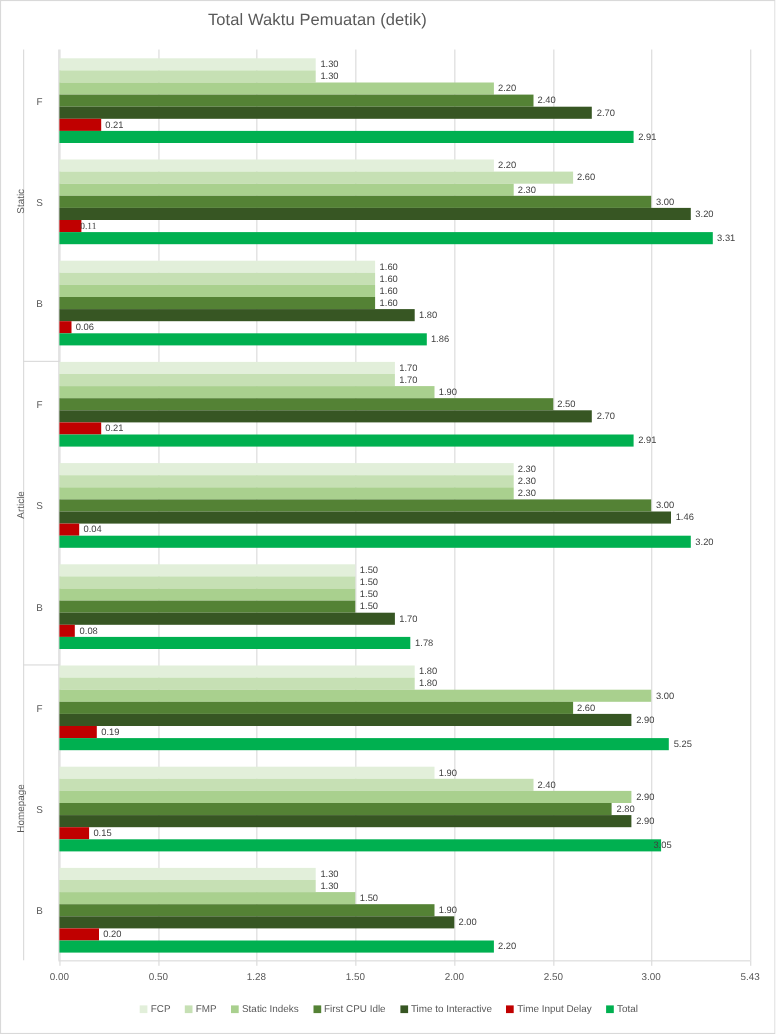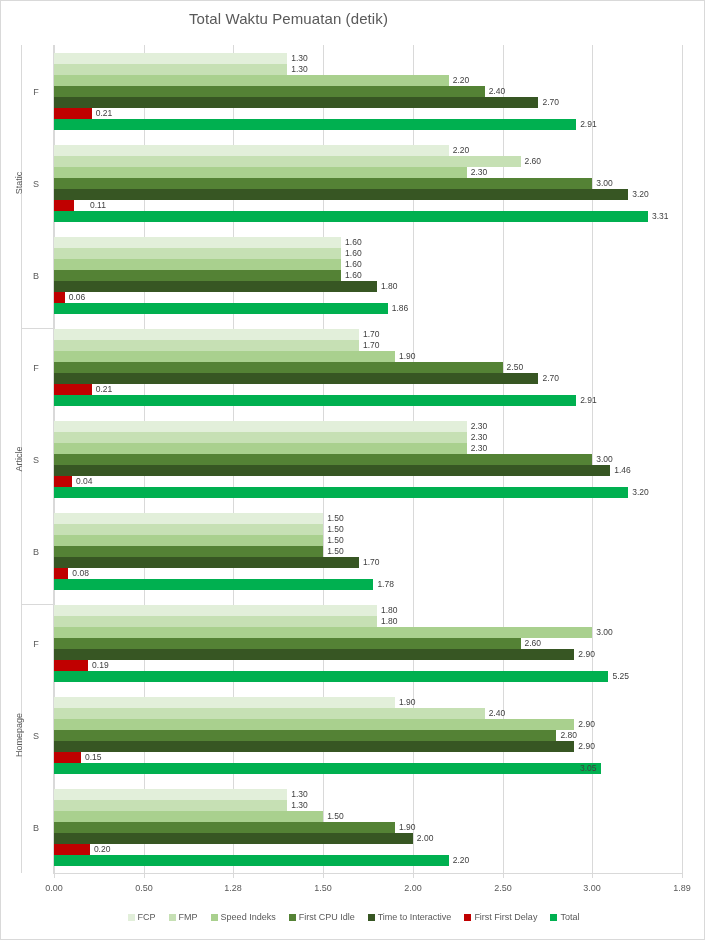--- a/index.html
+++ b/index.html
@@ -198,21 +198,21 @@
       <div class="bar-label" style="top: 100px; left: 398.743px;">2.20</div>
       <div class="bar" style="top: 111px; width: 466.514px; background: rgb(198, 224, 180);"></div>
       <div class="bar-label" style="top: 111px; left: 470.514px;">2.60</div>
       <div class="bar" style="top: 122px; width: 412.686px; background: rgb(169, 208, 142);"></div>
       <div class="bar-label" style="top: 122px; left: 416.686px;">2.30</div>
       <div class="bar" style="top: 133px; width: 538.286px; background: rgb(84, 130, 53);"></div>
       <div class="bar-label" style="top: 133px; left: 542.286px;">3.00</div>
       <div class="bar" style="top: 144px; width: 574.171px; background: rgb(55, 86, 35);"></div>
       <div class="bar-label" style="top: 144px; left: 578.171px;">3.20</div>
       <div class="bar" style="top: 155px; width: 19.7371px; background: rgb(192, 0, 0);"></div>
-      <div class="bar-label" style="top: 155px; left: 36px;">0.11</div>
+      <div class="bar-label" style="top: 155px; left: 19px; font-family: Liberation Serif, serif;">0.11</div>
       <div class="bar" style="top: 166px; width: 593.909px; background: rgb(0, 176, 80);"></div>
       <div class="bar-label" style="top: 166px; left: 597.909px;">3.31</div>
       <div class="bar" style="top: 192px; width: 287.086px; background: rgb(226, 239, 218);"></div>
       <div class="bar-label" style="top: 192px; left: 291.086px;">1.60</div>
       <div class="bar" style="top: 203px; width: 287.086px; background: rgb(198, 224, 180);"></div>
       <div class="bar-label" style="top: 203px; left: 291.086px;">1.60</div>
       <div class="bar" style="top: 214px; width: 287.086px; background: rgb(169, 208, 142);"></div>
       <div class="bar-label" style="top: 214px; left: 291.086px;">1.60</div>
       <div class="bar" style="top: 225px; width: 287.086px; background: rgb(84, 130, 53);"></div>
       <div class="bar-label" style="top: 225px; left: 291.086px;">1.60</div>
@@ -284,21 +284,21 @@
       <div class="bar-label" style="top: 663px; left: 434.629px;">2.40</div>
       <div class="bar" style="top: 674px; width: 520.343px; background: rgb(169, 208, 142);"></div>
       <div class="bar-label" style="top: 674px; left: 524.343px;">2.90</div>
       <div class="bar" style="top: 685px; width: 502.4px; background: rgb(84, 130, 53);"></div>
       <div class="bar-label" style="top: 685px; left: 506.4px;">2.80</div>
       <div class="bar" style="top: 696px; width: 520.343px; background: rgb(55, 86, 35);"></div>
       <div class="bar-label" style="top: 696px; left: 524.343px;">2.90</div>
       <div class="bar" style="top: 707px; width: 26.9143px; background: rgb(192, 0, 0);"></div>
       <div class="bar-label" style="top: 707px; left: 30.9143px;">0.15</div>
       <div class="bar" style="top: 718px; width: 547.257px; background: rgb(0, 176, 80);"></div>
-      <div class="bar-label" style="top: 718px; left: 526px;">3.05</div>
+      <div class="bar-label" style="top: 718px; left: 540px;">3.05</div>
       <div class="bar" style="top: 744px; width: 233.257px; background: rgb(226, 239, 218);"></div>
       <div class="bar-label" style="top: 744px; left: 237.257px;">1.30</div>
       <div class="bar" style="top: 755px; width: 233.257px; background: rgb(198, 224, 180);"></div>
       <div class="bar-label" style="top: 755px; left: 237.257px;">1.30</div>
       <div class="bar" style="top: 766px; width: 269.143px; background: rgb(169, 208, 142);"></div>
       <div class="bar-label" style="top: 766px; left: 273.143px;">1.50</div>
       <div class="bar" style="top: 777px; width: 340.914px; background: rgb(84, 130, 53);"></div>
       <div class="bar-label" style="top: 777px; left: 344.914px;">1.90</div>
       <div class="bar" style="top: 788px; width: 358.857px; background: rgb(55, 86, 35);"></div>
       <div class="bar-label" style="top: 788px; left: 362.857px;">2.00</div>
@@ -335,47 +335,47 @@
       <div class="xtick-label" style="left: 212px;">1.28</div>
       <div class="xtick-mark" style="left: 322px;"></div>
       <div class="xtick-label" style="left: 302px;">1.50</div>
       <div class="xtick-mark" style="left: 412px;"></div>
       <div class="xtick-label" style="left: 392px;">2.00</div>
       <div class="xtick-mark" style="left: 502px;"></div>
       <div class="xtick-label" style="left: 482px;">2.50</div>
       <div class="xtick-mark" style="left: 591px;"></div>
       <div class="xtick-label" style="left: 571px;">3.00</div>
       <div class="xtick-mark" style="left: 681px;"></div>
-      <div class="xtick-label" style="left: 661px;">1.89</div>
+      <div class="xtick-label" style="left: 661px;">5.43</div>
     </div>
 
   <div class="legend" id="legend">
       <div class="legend-item">
         <span class="legend-swatch" style="background: rgb(226, 239, 218);"></span>
         <span class="legend-text">FCP</span>
       </div>
       <div class="legend-item">
         <span class="legend-swatch" style="background: rgb(198, 224, 180);"></span>
         <span class="legend-text">FMP</span>
       </div>
       <div class="legend-item">
         <span class="legend-swatch" style="background: rgb(169, 208, 142);"></span>
-        <span class="legend-text">Speed Indeks</span>
+        <span class="legend-text">Static Indeks</span>
       </div>
       <div class="legend-item">
         <span class="legend-swatch" style="background: rgb(84, 130, 53);"></span>
         <span class="legend-text">First CPU Idle</span>
       </div>
       <div class="legend-item">
         <span class="legend-swatch" style="background: rgb(55, 86, 35);"></span>
         <span class="legend-text">Time to Interactive</span>
       </div>
       <div class="legend-item">
         <span class="legend-swatch" style="background: rgb(192, 0, 0);"></span>
-        <span class="legend-text">First First Delay</span>
+        <span class="legend-text">Time Input Delay</span>
       </div>
       <div class="legend-item">
         <span class="legend-swatch" style="background: rgb(0, 176, 80);"></span>
         <span class="legend-text">Total</span>
       </div>
     </div>
 
 </div>
 
 </body></html>

